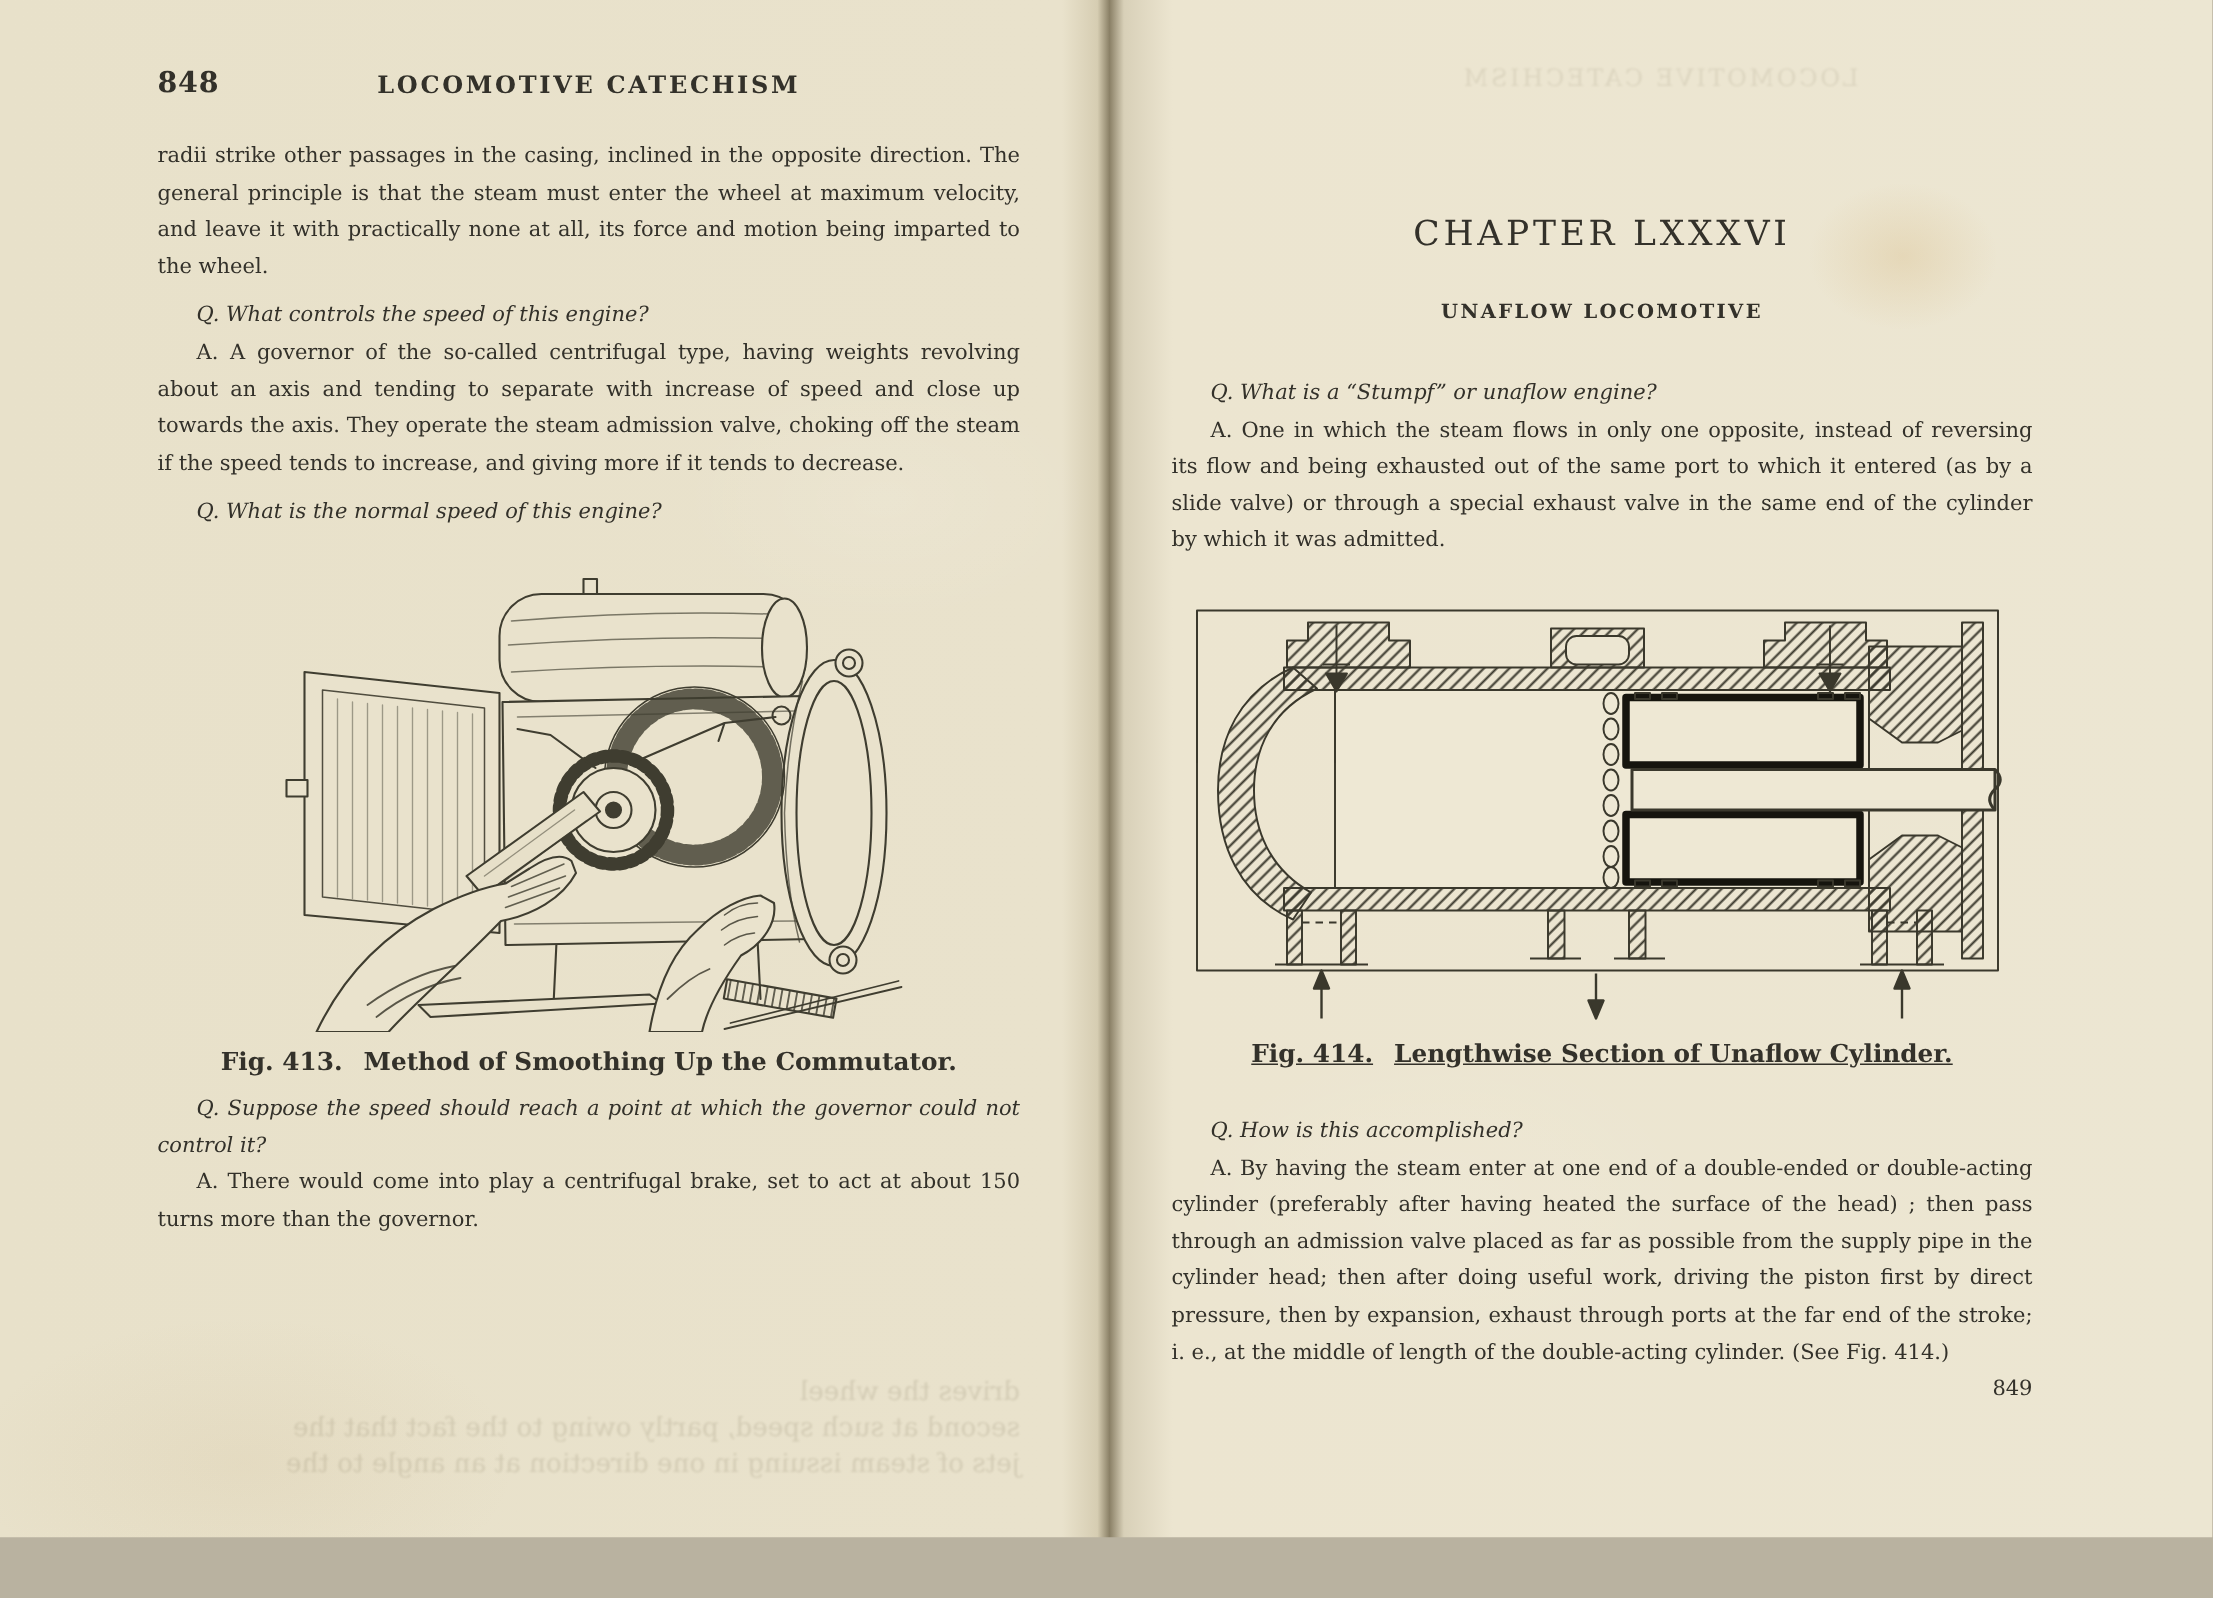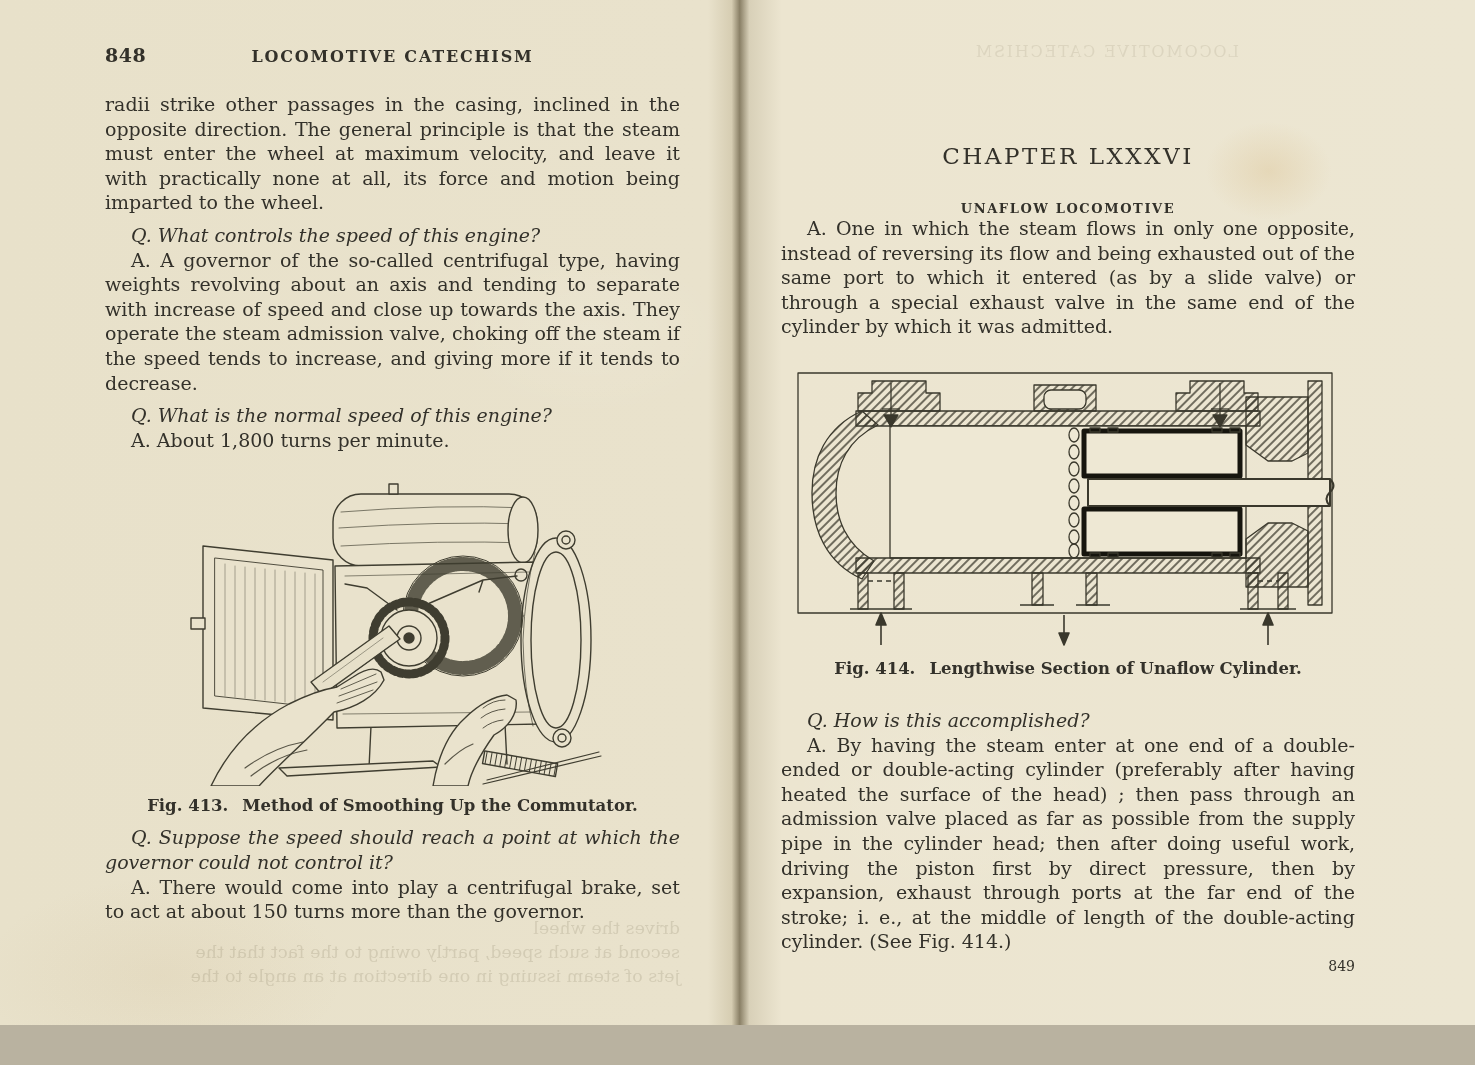--- a/index.html
+++ b/index.html
@@ -24,21 +24,21 @@
     radial-gradient(200px 120px at 80% 30%, rgba(255,255,255,0.10), transparent 70%);}
   .page-right .page-inner{background:
     radial-gradient(90px 70px at 72% 16%, rgba(205,165,95,0.22), transparent 70%),
     radial-gradient(260px 160px at 30% 75%, rgba(255,255,255,0.08), transparent 70%);}
 
   .pl-header{position:relative;height:26px;margin-bottom:22px;}
   .folio-left{position:absolute;left:0;top:0;font-size:19px;font-weight:700;letter-spacing:.5px;}
   .running-title{display:block;text-align:center;font-size:16px;letter-spacing:1.8px;font-weight:600;padding-top:3px;}
 
   p{margin:0;}
-  .body-par{font-size:19px;line-height:24.6px;text-align:justify;}
+  .body-par{font-size:14px;line-height:24.6px;text-align:justify;}
   .qline{font-style:italic;}
   .indent{text-indent:26px;}
   .qgap{margin-top:8px;}
 
   .fig-block{margin-top:16px;text-align:center;}
   .fig-caption{margin-top:10px;font-size:16.5px;font-weight:600;text-align:center;color:#33312a;}
   .fig-caption .cap-label{margin-right:14px;}
 
   .chapter-head{text-align:center;font-size:23px;letter-spacing:2.5px;font-weight:500;padding-top:140px;}
   .section-head{text-align:center;font-size:13px;letter-spacing:1.6px;font-weight:700;margin-top:32px;}
@@ -68,21 +68,20 @@
         <span class="folio-left">848</span>
         <span class="running-title">LOCOMOTIVE CATECHISM</span>
       </div>
 
       <p class="body-par">radii strike other passages in the casing, inclined in the opposite direction.  The general principle is that the steam must enter the wheel at maximum velocity, and leave it with practically none at all, its force and motion being imparted to the wheel.</p>
 
       <p class="body-par qline indent qgap">Q. What controls the speed of this engine?</p>
       <p class="body-par indent">A. A governor of the so-called centrifugal type, having weights revolving about an axis and tending to separate with increase of speed and close up towards the axis. They operate the steam admission valve, choking off the steam if the speed tends to increase, and giving more if it tends to decrease.</p>
 
       <p class="body-par qline indent qgap">Q. What is the normal speed of this engine?</p>
-      <p class="body-par indent">A. About 1,800 turns per minute.</p>
 
       <div class="fig-block">
         <svg width="420" height="318" viewBox="0 0 420 318" fill="none" stroke="#3f3d30" stroke-width="1.4" stroke-linecap="round" stroke-linejoin="round">
           <defs>
             <pattern id="hbrush" patternUnits="userSpaceOnUse" width="5" height="5">
               <line x1="2.5" y1="0" x2="2.5" y2="5" stroke="#3f3d30" stroke-width="1"></line>
             </pattern>
           </defs>
 
           <path d="M188,258 L186,300 M322,256 L324,296"></path>
@@ -166,23 +165,24 @@
   </div>
 
   <div class="page page-right">
     <div class="page-inner">
 
       <div class="ghost ghost-right-top">LOCOMOTIVE CATECHISM</div>
 
       <h2 class="chapter-head" style="margin:0;">CHAPTER LXXXVI</h2>
       <h3 class="section-head" style="margin-bottom:0;">UNAFLOW LOCOMOTIVE</h3>
 
+      <p class="body-par qline indent rp-q1">Q. What is a “Stumpf” or unaflow engine?</p>
       <p class="body-par indent">A. One in which the steam flows in only one opposite, instead of reversing its flow and being exhausted out of the same port to which it entered (as by a slide valve) or through a special exhaust valve in the same end of the cylinder by which it was admitted.</p>
 
-      <div class="fig-block" style="margin-top:28px;">
+      <div class="fig-block" style="margin-top:28px;text-decoration:underline;">
         <svg width="552" height="282" viewBox="0 0 552 282" fill="none" stroke="#3a382c" stroke-width="1.3" stroke-linejoin="round">
           <defs>
             <pattern id="h45" patternUnits="userSpaceOnUse" width="6" height="6" patternTransform="rotate(45)">
               <line x1="3" y1="0" x2="3" y2="6" stroke="#3a382c" stroke-width="1.4"></line>
             </pattern>
           </defs>
 
           <rect x="6" y="6" width="534" height="240"></rect>
 
           <path d="M70,44 C34,60 20,92 20,126 C20,162 34,196 70,212 L82,194 C54,178 44,152 44,126 C44,98 56,72 86,58 Z" fill="url(#h45)"></path>

